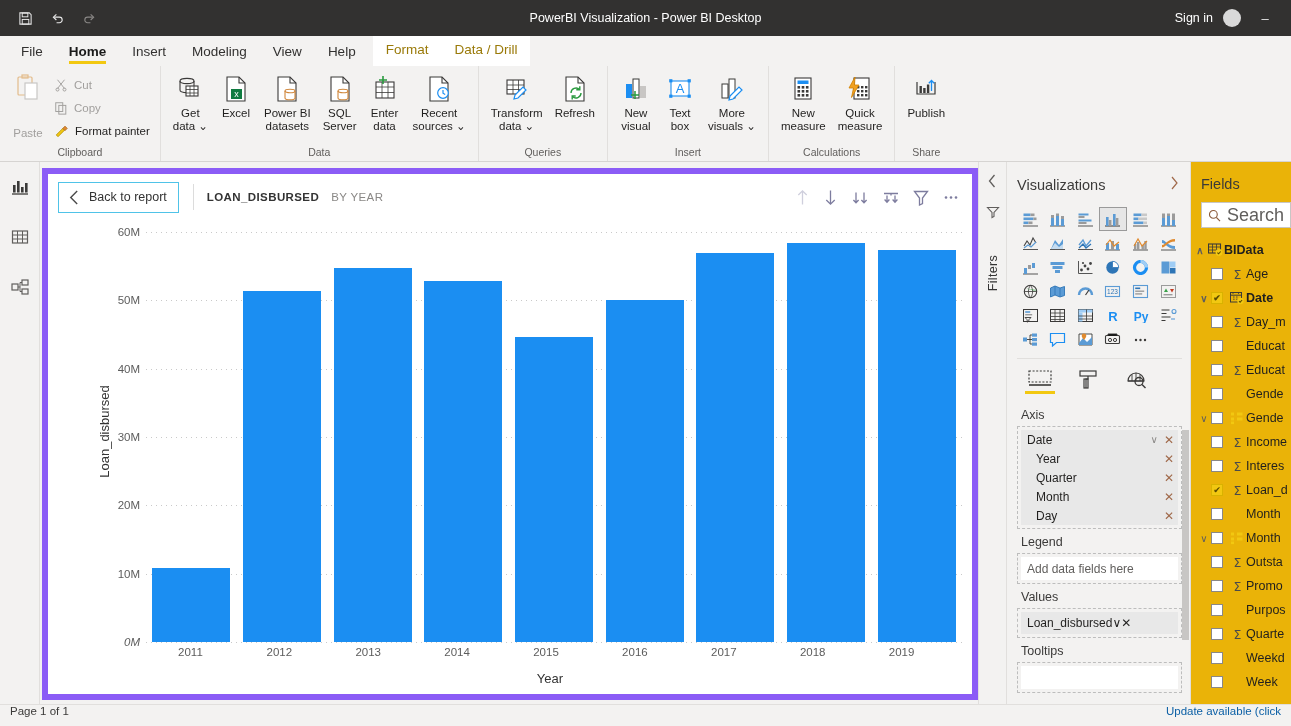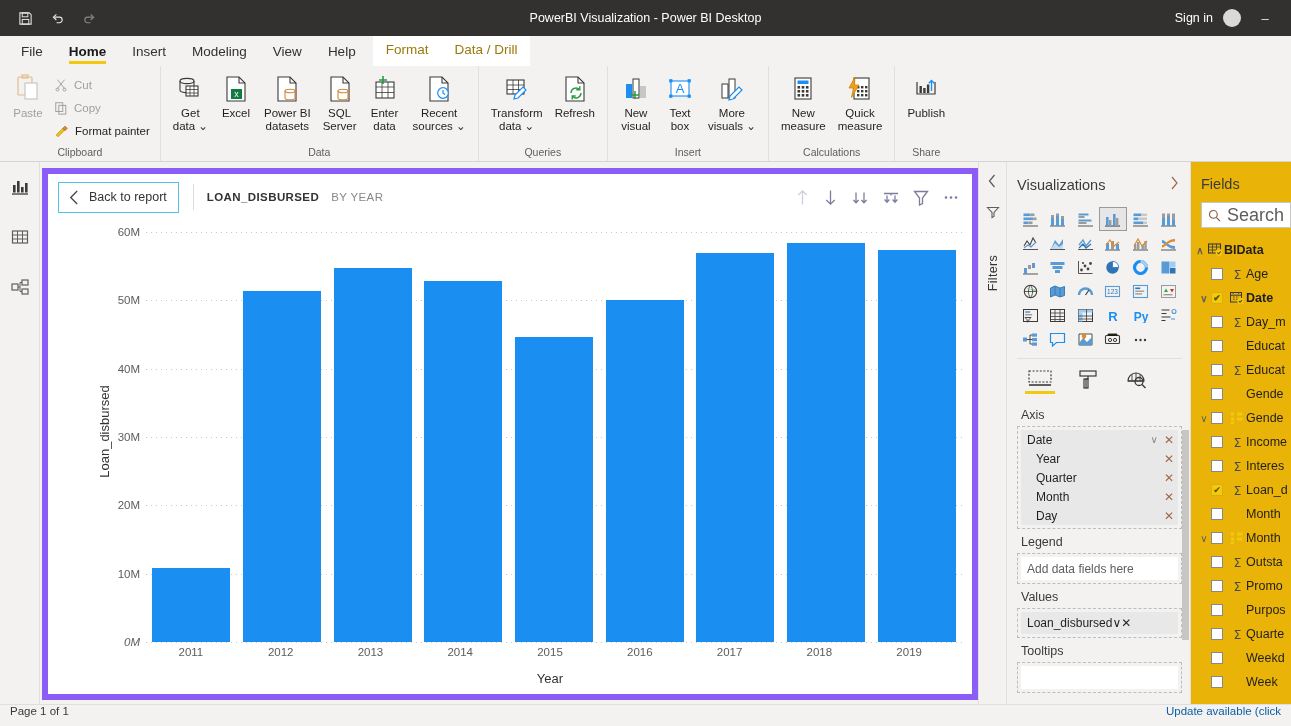--- a/index.html
+++ b/index.html
@@ -62,21 +62,21 @@
   .rgroup + .rgroup { border-left: 1px solid #e1dfdd; }
   .rgroup-items { display: flex; align-items: flex-start; flex: 1; padding-top: 3px; }
   .rgroup-label {
     font-size: 10.5px; color: #605e5c; text-align: center; padding-bottom: 3px;
   }
   .ritem {
     display: flex; flex-direction: column; align-items: center; justify-content: flex-start;
     padding: 2px 6px; min-width: 44px; color: #201f1e; font-size: 11.5px; line-height: 1.15;
     text-align: center;
   }
-  .ritem.disabled { color: #a19f9d; }
+  .ritem.disabled { color: #a19f9d; gap: 20px; }
   .ritem .ic { height: 36px; display: flex; align-items: center; justify-content: center; }
   .ritem .lbl { white-space: pre-line; }
   .clip-col { display: flex; }
   .clip-right { display: flex; flex-direction: column; justify-content: center; padding-top: 4px; }
   .clip-row {
     display: flex; align-items: center; gap: 6px; font-size: 11.5px;
     padding: 2px 4px; color: #a19f9d; height: 23px;
   }
   .clip-row.on { color: #201f1e; }
 
@@ -145,21 +145,21 @@
     background-image: linear-gradient(to right, #c9c9c9 1px, transparent 1px);
     background-size: 5px 1px;
   }
   .bars {
     position: absolute; left: 40px; right: 0; top: 0; bottom: 0;
     display: flex; align-items: flex-end; justify-content: space-between;
   }
   .barcol { flex: 1; height: 100%; display: flex; align-items: flex-end; justify-content: center; position: relative; }
   .bar { width: 86%; background: #1b8ef2; }
   .xlabels {
-    position: absolute; left: 98px; right: 10px; bottom: 30px; height: 18px;
+    position: absolute; left: 98px; right: 18px; bottom: 30px; height: 18px;
     display: flex; justify-content: space-between;
   }
   .xlbl { flex: 1; text-align: center; font-size: 11.5px; color: #5c5c5c; }
   .x-title {
     position: absolute; left: 98px; right: 10px; bottom: 8px;
     text-align: center; font-size: 13px; color: #333;
   }
 
   
   .filters-strip {

